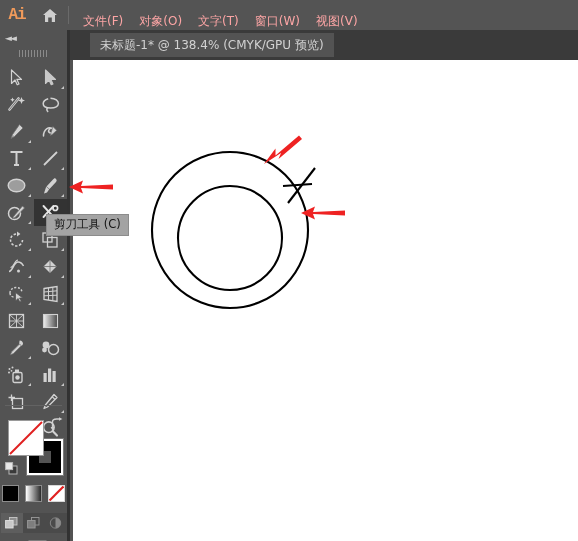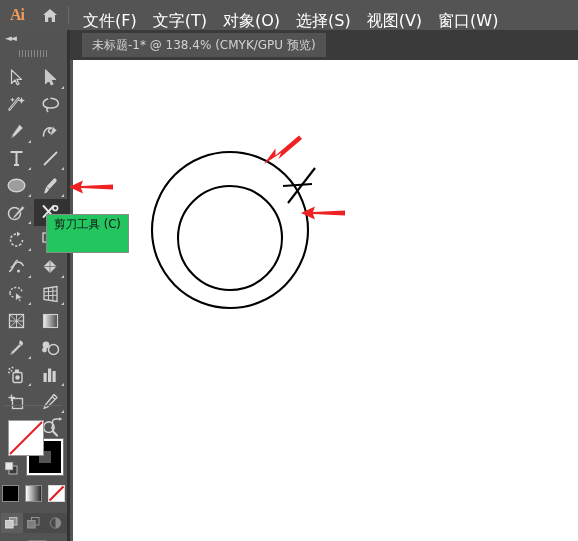--- a/index.html
+++ b/index.html
@@ -14,42 +14,42 @@
   
   #menubar {
     position: absolute; left: 0; top: 0; width: 578px; height: 30px;
     background: #545454;
     display: flex; align-items: center;
   }
   #ai-logo {
     width: 34px; height: 30px;
     display: flex; align-items: center; justify-content: center;
     color: #f09a5b; font-size: 16px; font-weight: bold;
-    font-family: Liberation Serif, serif;
+    font-family: Liberation Mono, monospace;
     letter-spacing: -1px;
   }
   #home-btn {
     width: 32px; height: 30px;
     display: flex; align-items: center; justify-content: center;
   }
   #menubar .vsep {
     width: 1px; height: 18px; background: #6a6a6a; margin: 0 6px 0 2px;
   }
   .menu-item {
     padding: 0 8px; height: 18px; line-height: 30px;
-    color: #ffffff; font-size: 16px; white-space: nowrap;
+    color: #fca5a5; font-size: 12px; white-space: nowrap;
   }
 
   
   #tabbar {
     position: absolute; left: 70px; top: 30px; width: 508px; height: 30px;
     background: #3a3a3a;
   }
   #doc-tab {
-    position: absolute; left: 12px; top: 3px; height: 24px;
+    position: absolute; left: 20px; top: 3px; height: 24px;
     background: #535353;
     display: flex; align-items: center;
     padding: 0 10px;
     color: #d2d2d2; font-size: 12px; white-space: nowrap;
   }
 
   
   #toolbar {
     position: absolute; left: 0; top: 30px; width: 70px; height: 511px;
     background: #535353;
@@ -142,22 +142,22 @@
     position: absolute; left: 73px; top: 60px;
     width: 505px; height: 481px;
     background: #ffffff;
     overflow: hidden;
   }
   #art { position: absolute; left: 0; top: 0; }
 
   
   #tooltip {
     position: absolute; left: 46px; top: 214px;
-    background: #22c55e; border: 1px solid #8c8c8c;
-    padding: 2px 7px 20px 7px;
+    background: #a3a3a3; border: 1px solid #8c8c8c;
+    padding: 2px 7px 3px 7px;
     color: #141414; font-size: 11.5px; white-space: nowrap;
     z-index: 40;
   }
 
   
   .annot { position: absolute; z-index: 30; pointer-events: none; }
   #arrow-tool { left: 68px; top: 177px; }
   #arrow-cut  { left: 262px; top: 133px; }
   #arrow-edge { left: 300px; top: 203px; }
 </style>
@@ -168,25 +168,24 @@
 
   <div id="menubar">
     <div id="ai-logo">Ai</div>
     <div id="home-btn">
       <svg width="16" height="15" viewBox="0 0 16 15" aria-hidden="true">
         <path d="M8 1 L15 7 L13 7 L13 14 L9.8 14 L9.8 9.6 L6.2 9.6 L6.2 14 L3 14 L3 7 L1 7 Z" fill="#cfcfcf"></path>
       </svg>
     </div>
     <div class="vsep"></div>
     <div class="menu-item">文件(F)</div>
+    <div class="menu-item">对象(O)</div>
     <div class="menu-item">文字(T)</div>
-    <div class="menu-item">对象(O)</div>
-    <div class="menu-item">选择(S)</div>
+    <div class="menu-item">窗口(W)</div>
     <div class="menu-item">视图(V)</div>
-    <div class="menu-item">窗口(W)</div>
   </div>
 
   <div id="tabbar">
     <div id="doc-tab">未标题-1* @ 138.4% (CMYK/GPU 预览)</div>
   </div>
 
   <div id="canvas">
     <svg id="art" width="505" height="481" viewBox="73 60 505 481">
 
       <circle cx="230" cy="230" r="78" fill="none" stroke="#000000" stroke-width="2.1"></circle>

